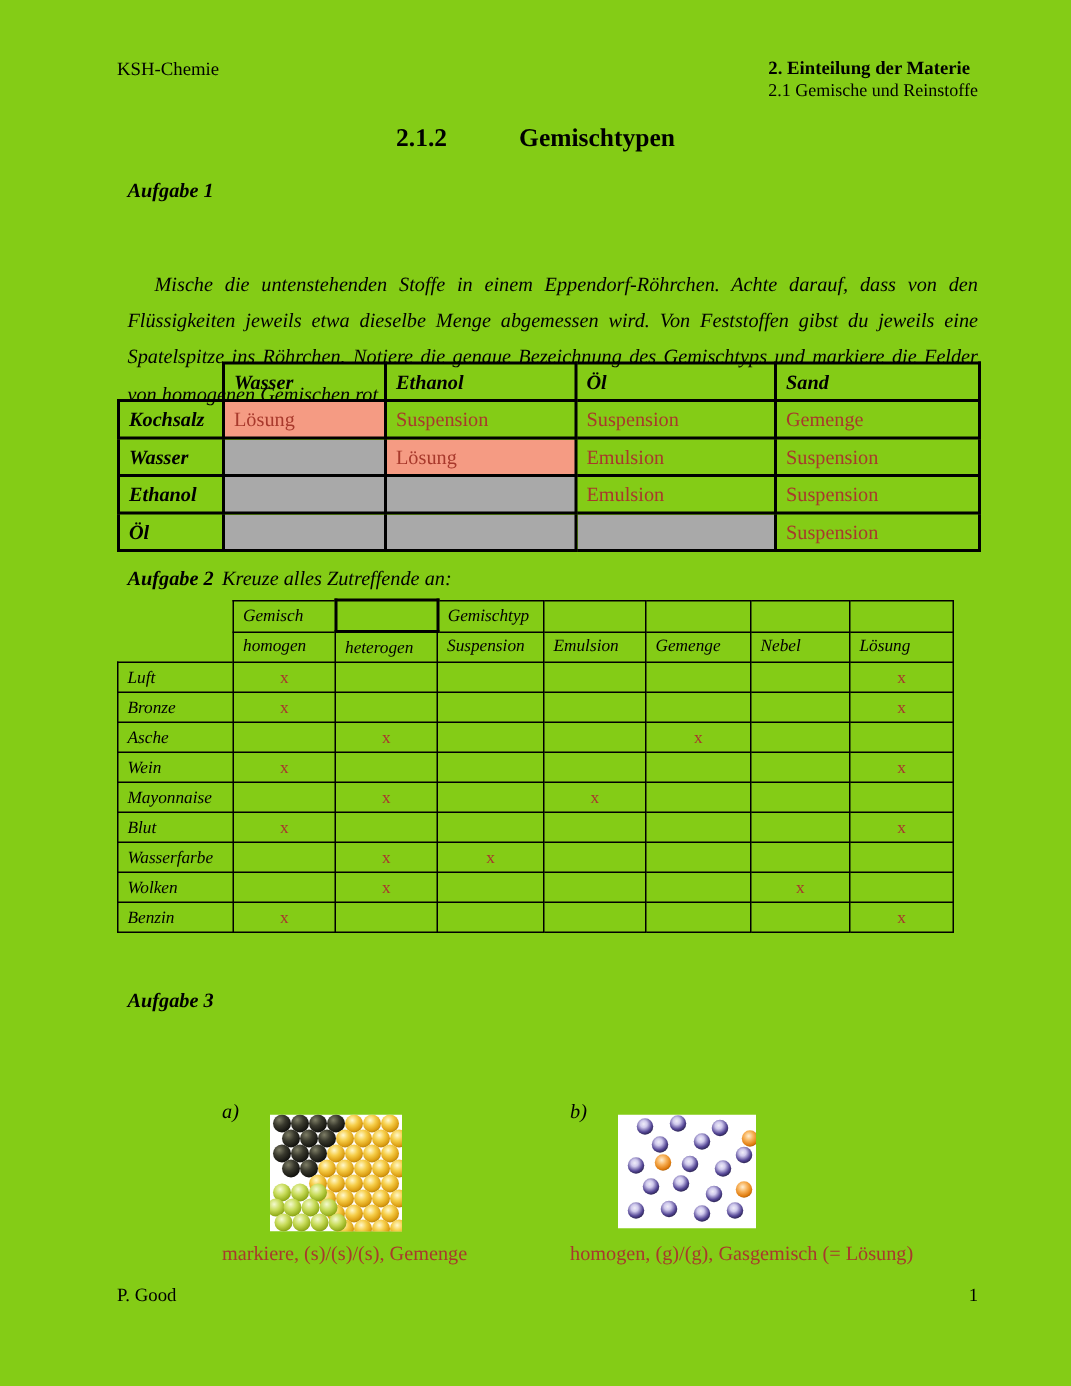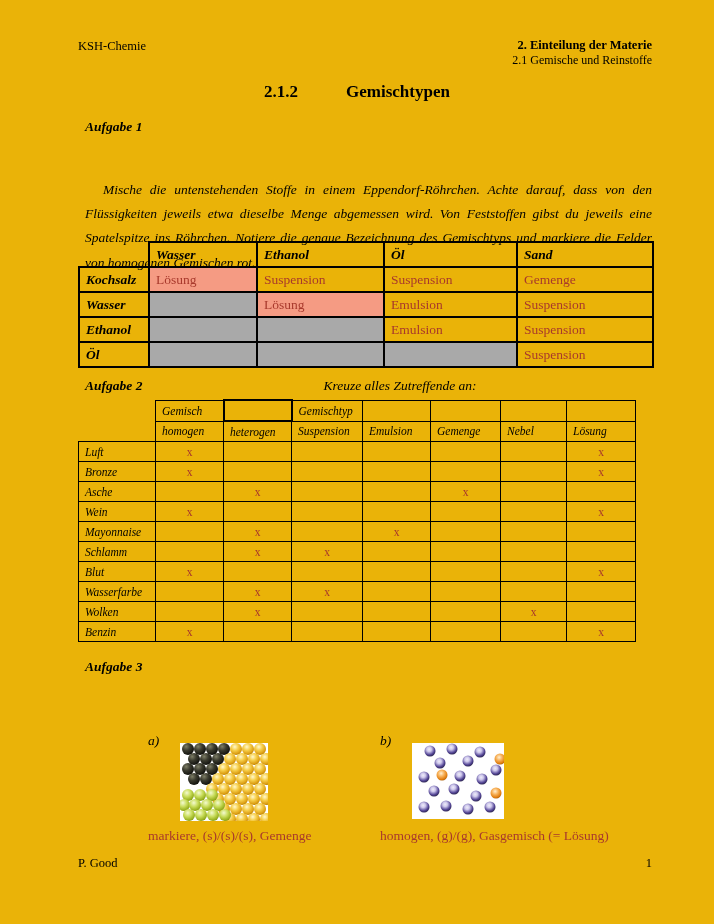--- a/index.html
+++ b/index.html
@@ -2,37 +2,37 @@
 <html style="--red: #A8392C; --salmon: #F59B83; --gray: #A9A9A9;"><head>
 <meta charset="utf-8">
 <style>
   :root{
     --red:#A8392C;
     --salmon:#F59B83;
     --gray:#A9A9A9;
   }
   html,body{margin:0;padding:0;background:#e8e8e8;}
   .page{
-    position:relative;width:714px;height:924px;background:#eab308;
+    position:relative;width:714px;height:924px;background:#84cc16;
     margin:0 auto;font-family:"Liberation Serif", serif;color:#000;overflow:hidden;
   }
   
   .hdr-left{position:absolute;left:78px;top:39px;font-size:12.5px;}
-  .hdr-right{position:absolute;right:62px;top:38px;text-align:right;line-height:15px;}
+  .hdr-right{position:absolute;right:62px;top:38px;text-align:left;line-height:15px;}
   .hdr-right .l1{font-weight:bold;font-size:12.5px;}
   .hdr-right .l2{font-size:12px;}
   
   .title{position:absolute;left:0;top:82px;width:100%;display:flex;justify-content:center;gap:48px;
          font-size:17px;font-weight:bold;align-items:center;}
   
   .task{position:absolute;left:85px;width:567px;display:flex;}
   .task .lbl{width:63px;flex:0 0 63px;font-weight:bold;font-style:italic;font-size:13.5px;line-height:24.2px;}
   .task .txt{flex:1;font-style:italic;font-size:13.5px;line-height:24.2px;text-align:justify;margin:0;}
   .a1{top:115px;flex-direction:column;} .a1 .txt{text-indent:18px;}
-  .a2{top:374px;} .a2 .txt{text-align:center;}
+  .a2{top:374px;} .a2 .txt{text-align:left;}
   .a3{top:655px;}
   
   .t1{position:absolute;left:78px;top:241px;border-collapse:collapse;table-layout:fixed;}
   .t1 th,.t1 td{border:2px solid #000;height:21px;padding:1px 6px;font-size:13.5px;
                 vertical-align:middle;text-align:left;overflow:hidden;white-space:nowrap;}
   .t1 th{font-weight:bold;font-style:italic;}
   .t1 td{color:var(--red);}
   .t1 .blank{border-top:none;border-left:none;}
   .t1 .hl{background:var(--salmon);}
   .t1 .blocked{background:var(--gray);}
@@ -199,30 +199,20 @@
           <td class="mark"></td>
           <td class="mark"></td>
           <td class="mark">x</td>
         </tr>
         <tr>
           <th>Mayonnaise</th>
           <td class="mark"></td>
           <td class="mark">x</td>
           <td class="mark"></td>
           <td class="mark">x</td>
-          <td class="mark"></td>
-          <td class="mark"></td>
-          <td class="mark"></td>
-        </tr>
-        <tr>
-          <th>Schlamm</th>
-          <td class="mark"></td>
-          <td class="mark">x</td>
-          <td class="mark">x</td>
-          <td class="mark"></td>
           <td class="mark"></td>
           <td class="mark"></td>
           <td class="mark"></td>
         </tr>
         <tr>
           <th>Blut</th>
           <td class="mark">x</td>
           <td class="mark"></td>
           <td class="mark"></td>
           <td class="mark"></td>

